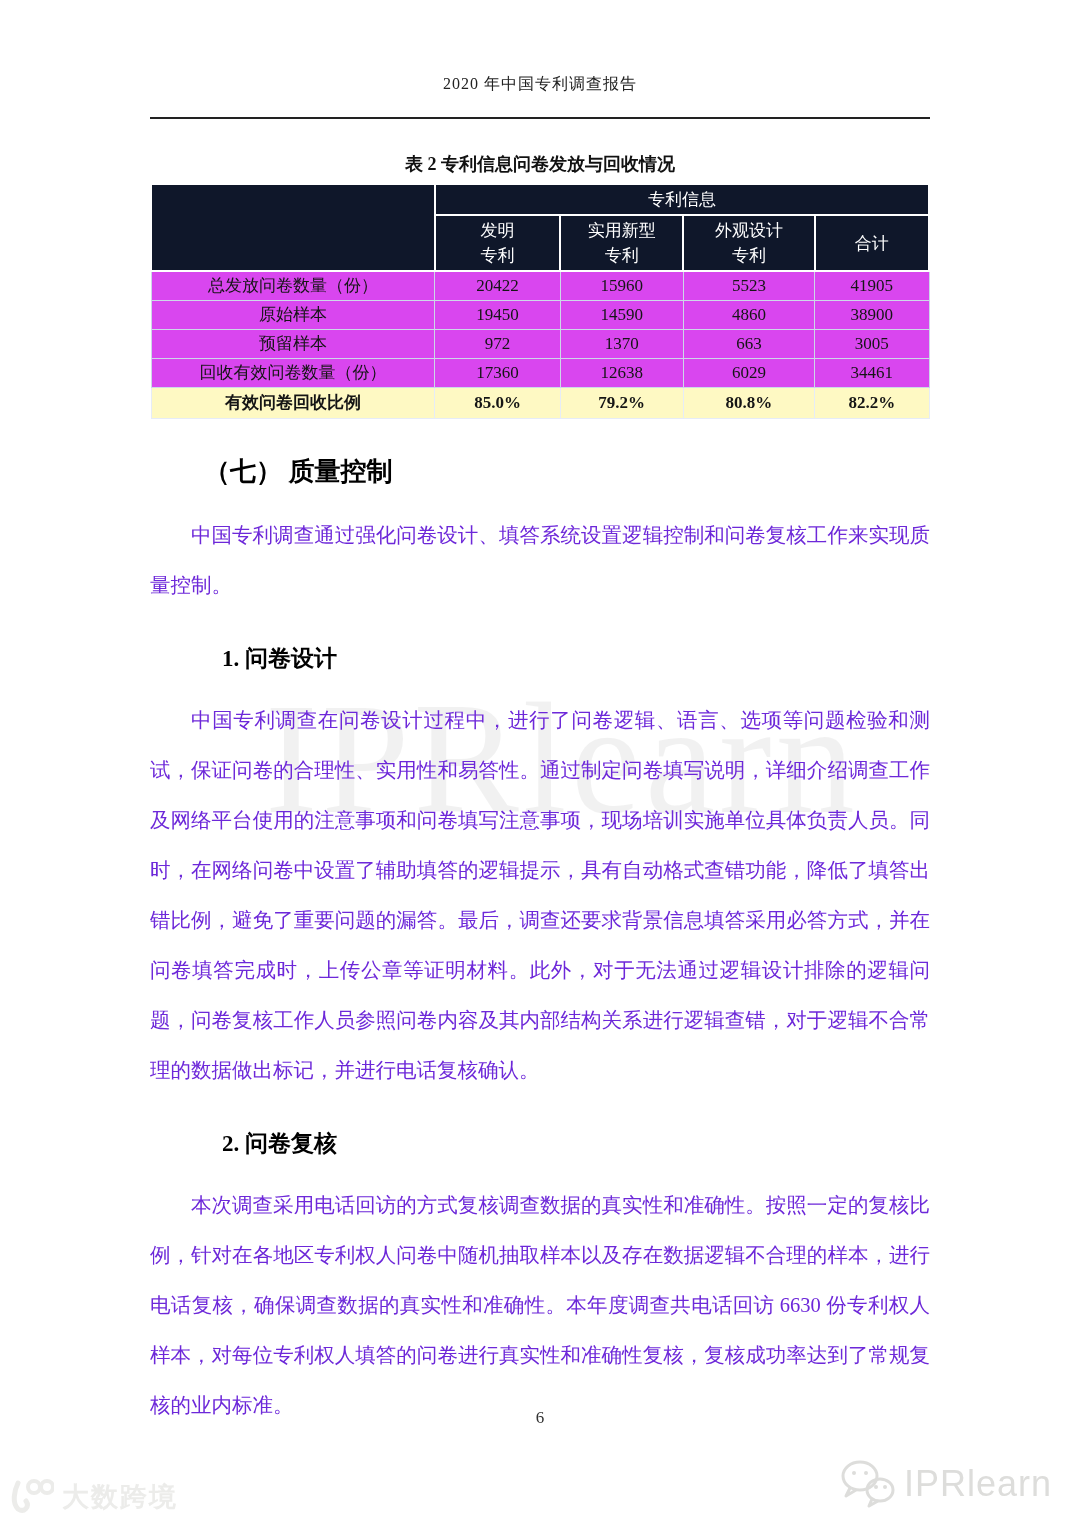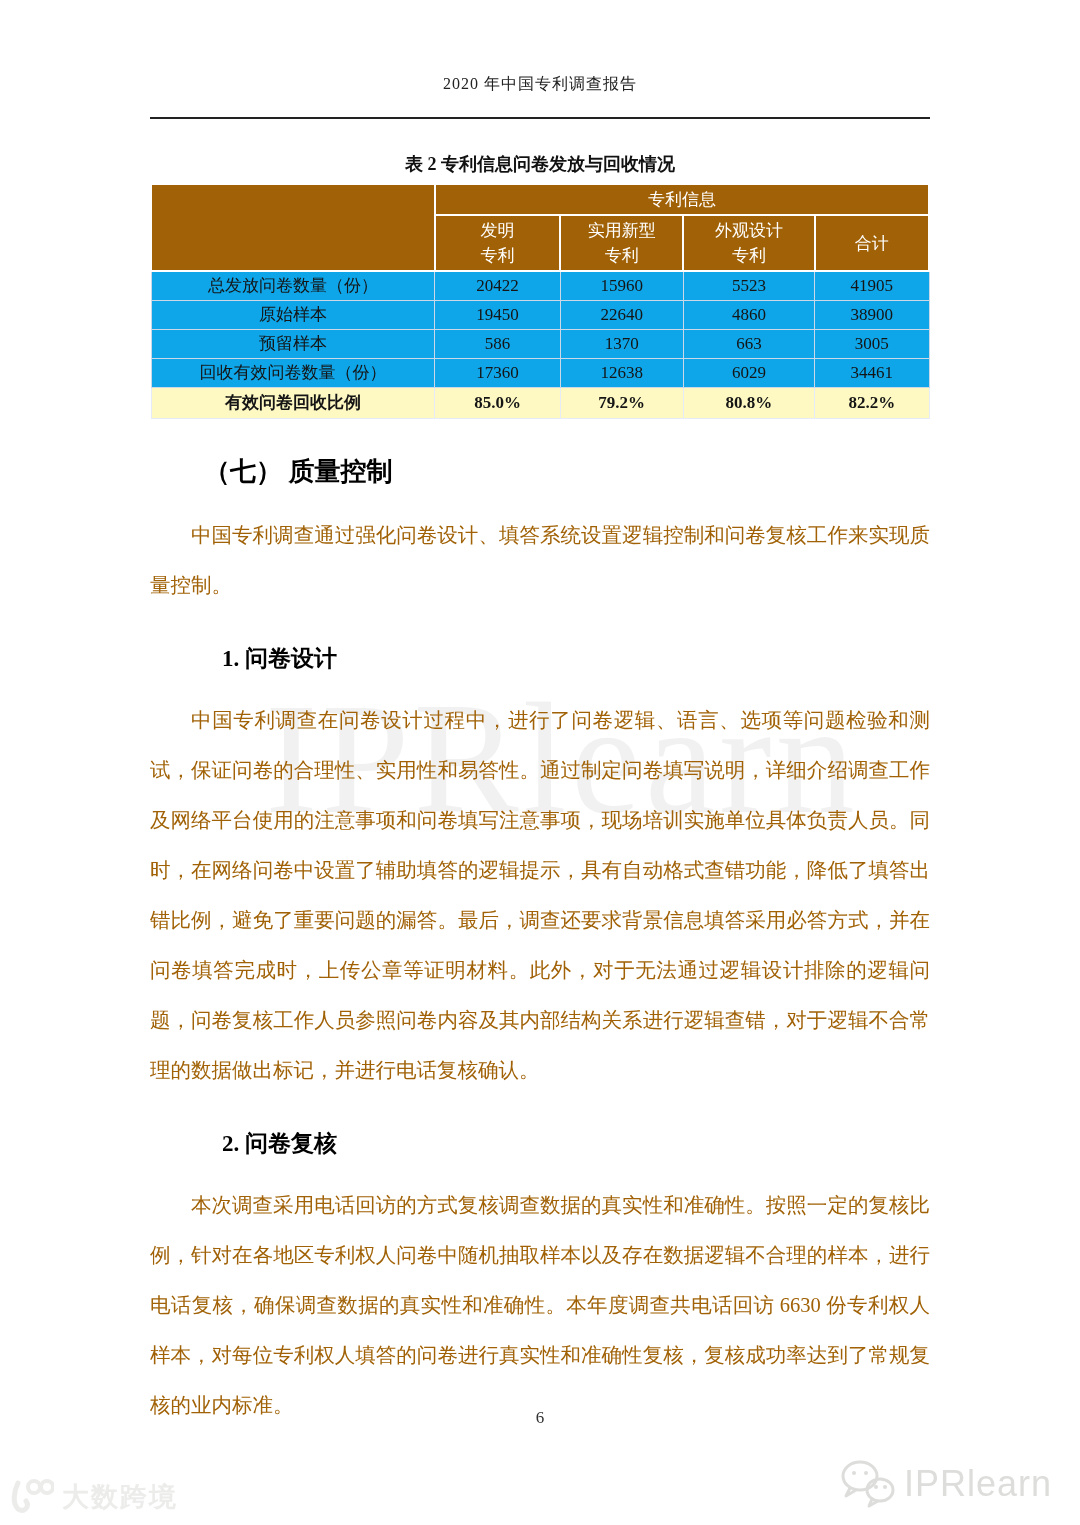--- a/index.html
+++ b/index.html
@@ -52,29 +52,29 @@
     width: 780px;
     border-collapse: collapse;
     table-layout: fixed;
   }
   .patent-table td {
     text-align: center;
     vertical-align: middle;
     font-size: 17px;
   }
   .patent-table td.blue {
-    background: #a16207;
+    background: #0f172a;
     color: #ffffff;
     border: 2px solid #ffffff;
   }
   .patent-table .group-row td { height: 31px; }
   .patent-table .colhead { height: 56px; }
   .patent-table .colhead div { line-height: 25px; }
   .patent-table td.datacell {
-    background: #0ea5e9;
+    background: #d946ef;
     border: 1px solid #ccd8e8;
     height: 29px;
     color: #151515;
   }
   .patent-table tr.highlight td {
     background: #fef9c3;
     border: 1px solid #e6ecf7;
     font-weight: bold;
     height: 31px;
   }
@@ -91,21 +91,21 @@
     font-size: 23px;
     font-weight: bold;
     color: #000;
   }
   p.body-para {
     margin-top: 21px;
     font-size: 20.5px;
     line-height: 50px;
     text-align: justify;
     text-indent: 2em;
-    color: #a16207;
+    color: #6d28d9;
   }
   .page-number {
     position: absolute;
     top: 1408px;
     left: 0;
     width: 100%;
     text-align: center;
     font-size: 17px;
     color: #333;
     z-index: 1;
@@ -186,27 +186,27 @@
         <tr>
           <td class="datacell">总发放问卷数量（份）</td>
           <td class="datacell">20422</td>
           <td class="datacell">15960</td>
           <td class="datacell">5523</td>
           <td class="datacell">41905</td>
         </tr>
         <tr>
           <td class="datacell">原始样本</td>
           <td class="datacell">19450</td>
-          <td class="datacell">22640</td>
+          <td class="datacell">14590</td>
           <td class="datacell">4860</td>
           <td class="datacell">38900</td>
         </tr>
         <tr>
           <td class="datacell">预留样本</td>
-          <td class="datacell">586</td>
+          <td class="datacell">972</td>
           <td class="datacell">1370</td>
           <td class="datacell">663</td>
           <td class="datacell">3005</td>
         </tr>
         <tr>
           <td class="datacell">回收有效问卷数量（份）</td>
           <td class="datacell">17360</td>
           <td class="datacell">12638</td>
           <td class="datacell">6029</td>
           <td class="datacell">34461</td>

